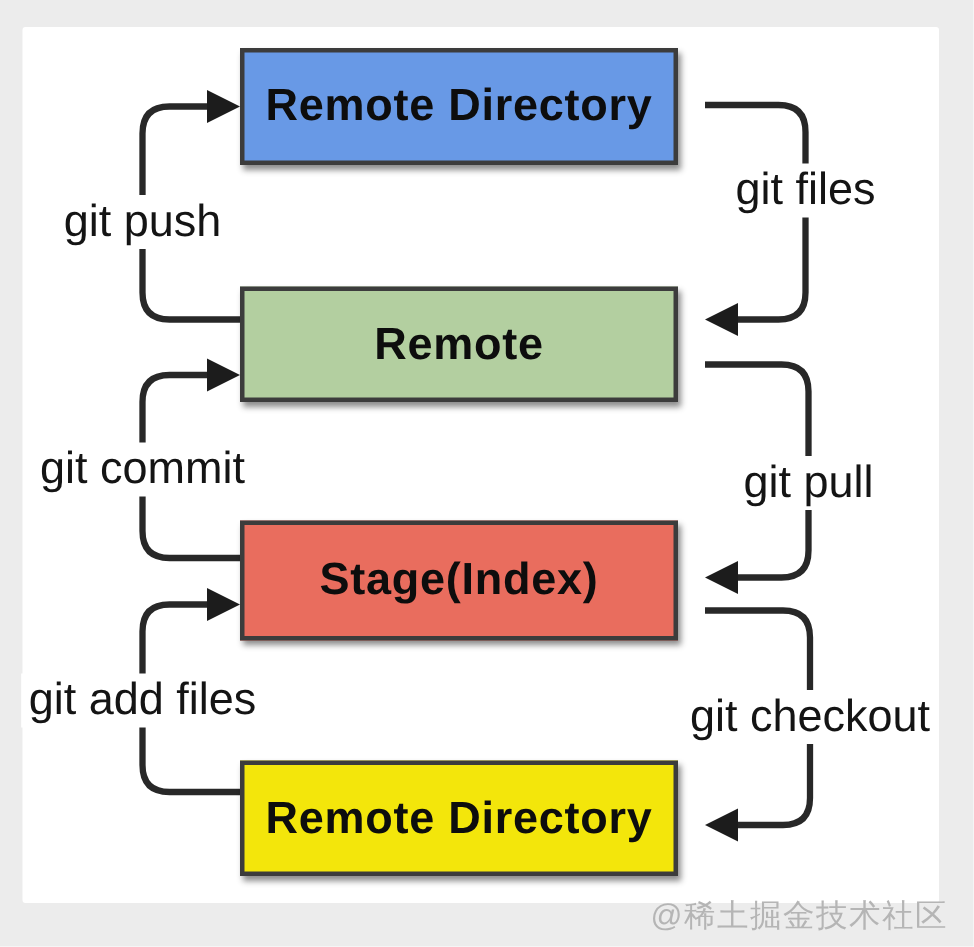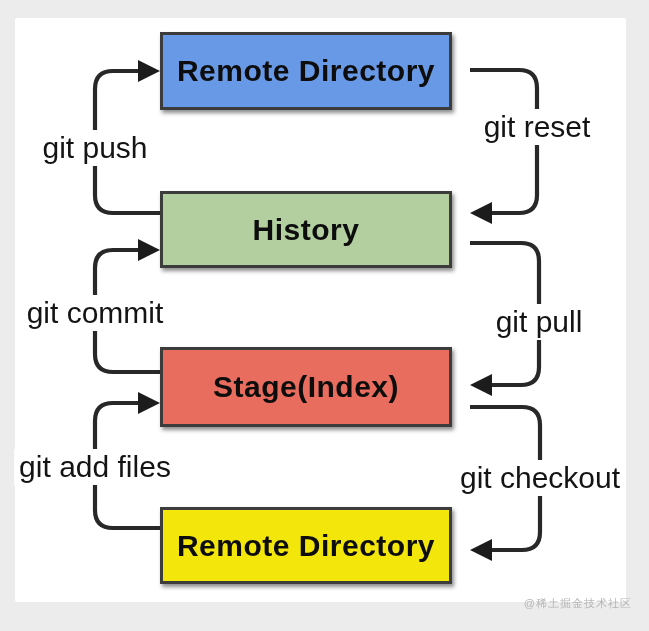--- a/index.html
+++ b/index.html
@@ -33,21 +33,21 @@
     font-size:30px;color:#141414;white-space:nowrap;
   }
   .lbl-push{left:95px;top:148px;}
   .lbl-commit{left:95px;top:313px;}
   .lbl-add{left:95px;top:467px;}
   .lbl-pull{left:537px;top:127px;}
   .lbl-reset{left:539px;top:322px;}
   .lbl-checkout{left:540px;top:478px;text-align:center;}
   .watermark{
     position:absolute;right:17px;top:596px;
-    font-size:11px;color:#b5b5b5;letter-spacing:1px;text-align:center;
+    font-size:21px;color:#b5b5b5;letter-spacing:1px;text-align:center;
   }
 </style>
 </head>
 <body>
 
 <div class="panel"></div>
 
 <svg class="arrows" viewBox="0 0 649 631" xmlns="http://www.w3.org/2000/svg">
 
   <g>
@@ -78,29 +78,29 @@
   <g>
     <path d="M 470 407 L 522 407 Q 540 407 540 425 L 540 532 Q 540 550 522 550 L 491 550"></path>
     <polygon points="470,550 492,539 492,561"></polygon>
   </g>
 </svg>
 
 <div class="node node-remote">
   <span>Remote Directory</span>
 </div>
 <div class="node node-history">
-  <span>History</span>
+  <span>Remote</span>
 </div>
 <div class="node node-stage">
   <span>Stage(Index)</span>
 </div>
 <div class="node node-working">
   <span>Remote Directory</span>
 </div>
 
 <div class="edge-label lbl-push">git push</div>
-<div class="edge-label lbl-pull">git reset</div>
+<div class="edge-label lbl-pull">git files</div>
 <div class="edge-label lbl-commit">git commit</div>
 <div class="edge-label lbl-reset">git pull</div>
 <div class="edge-label lbl-add">git add files</div>
 <div class="edge-label lbl-checkout">git checkout</div>
 
 <div class="watermark">@稀土掘金技术社区</div>
 
 </body></html>

